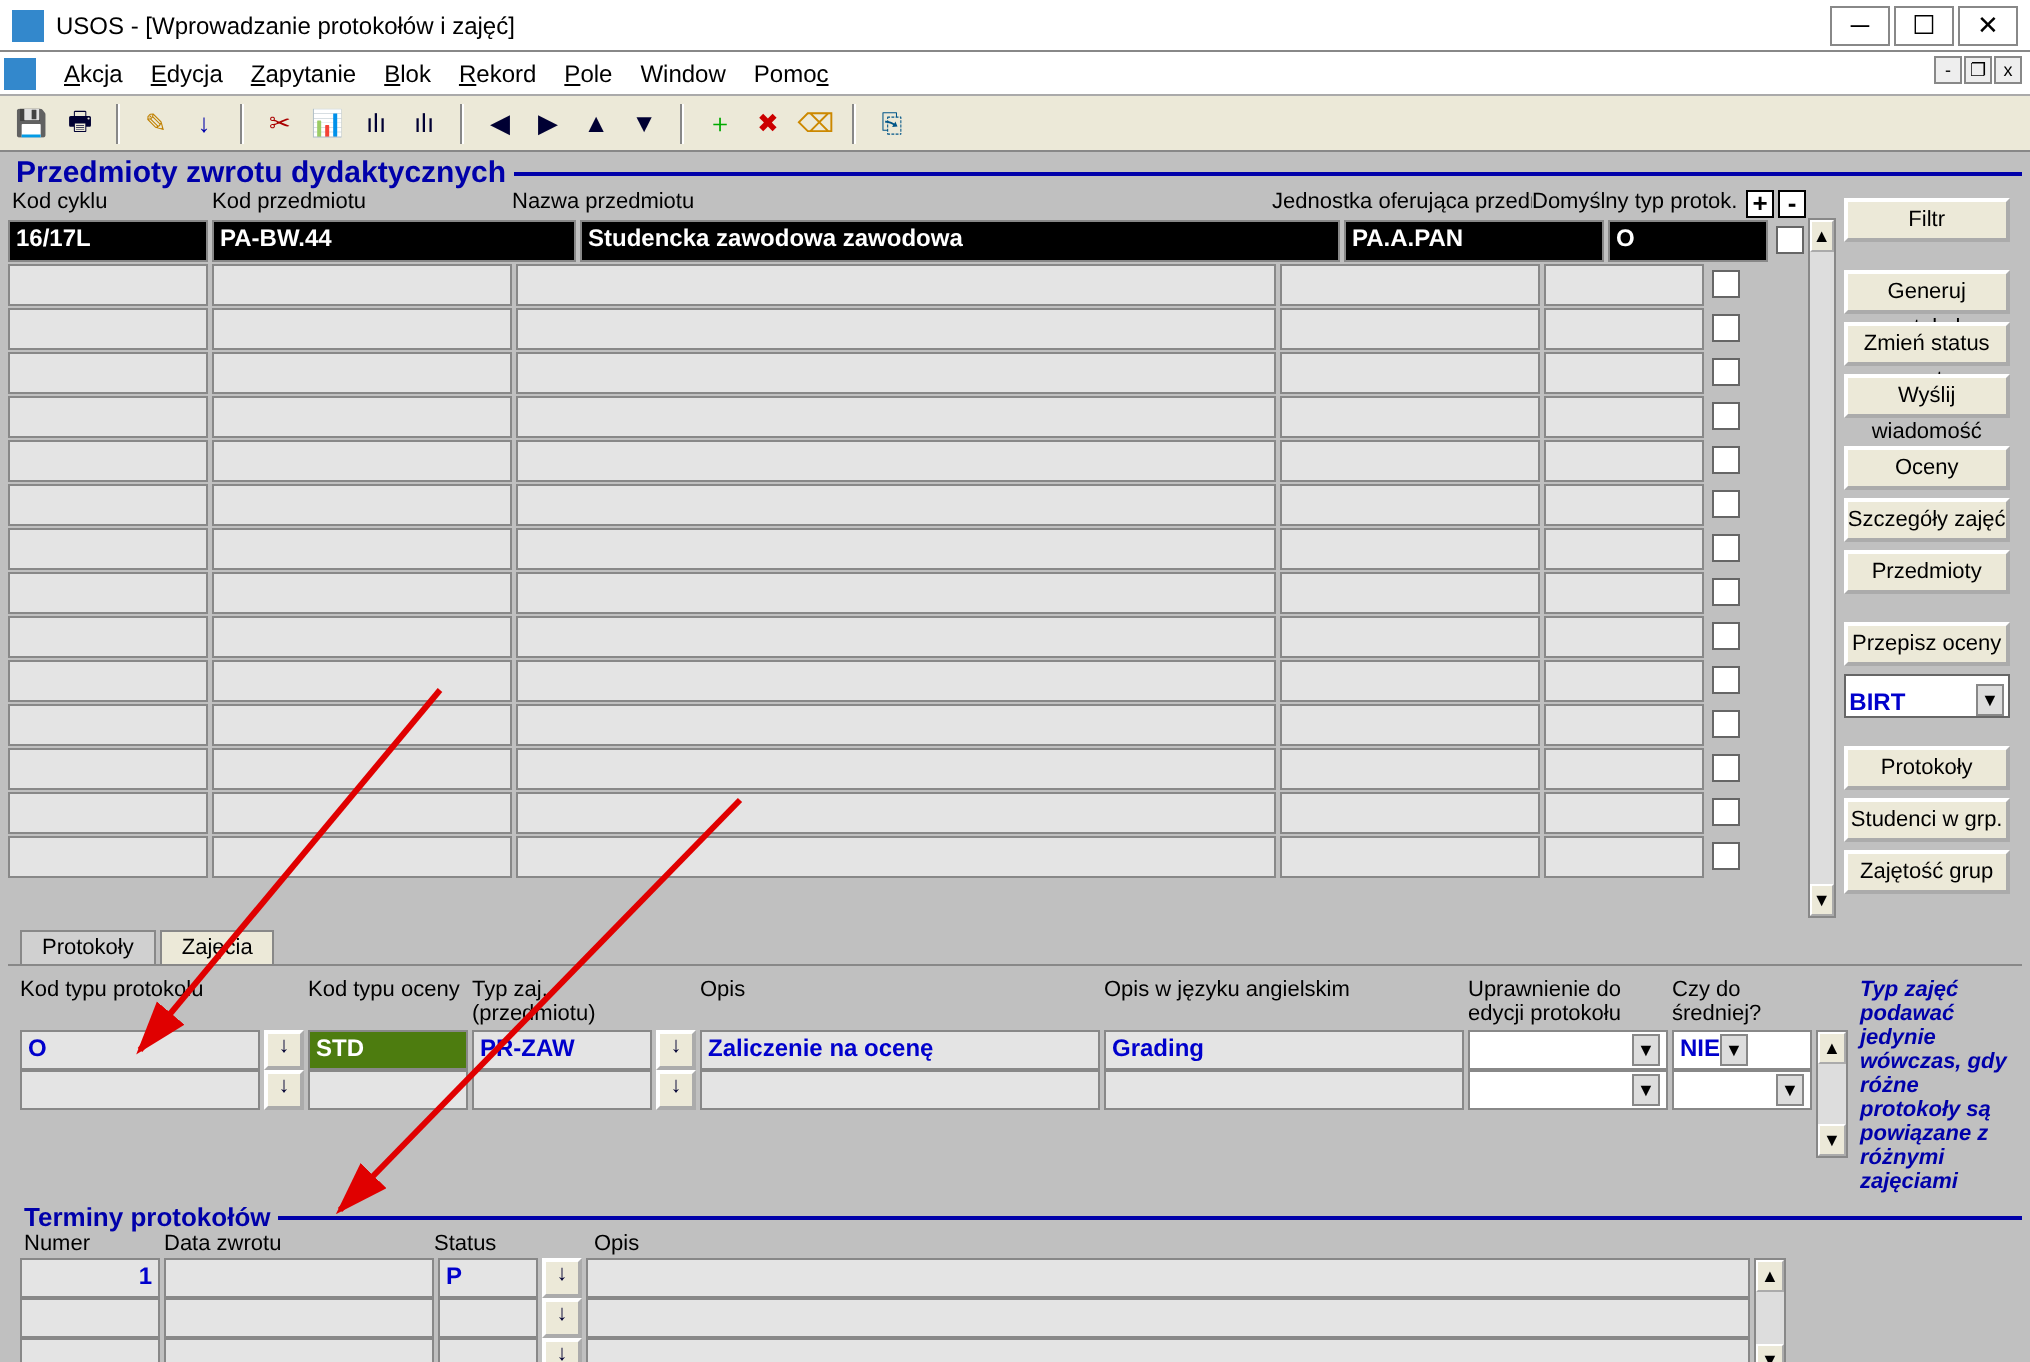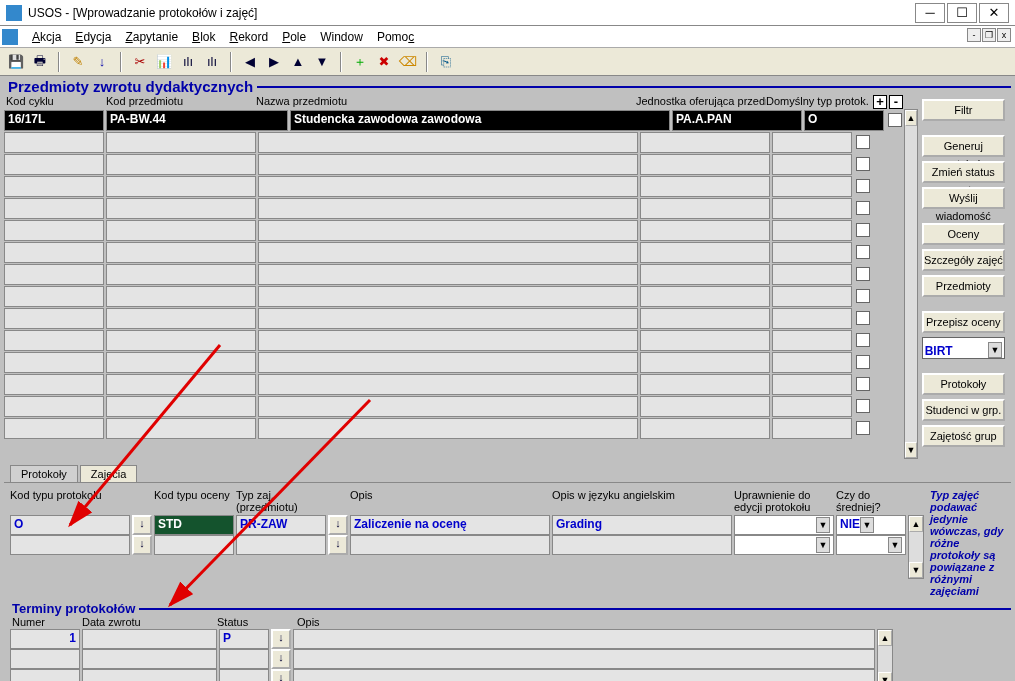--- a/index.html
+++ b/index.html
@@ -37,21 +37,21 @@
 .scrollbar-v { width: 16px; background: #ddd; border: 1px solid #888; display: flex; flex-direction: column; justify-content: space-between; }
 .sc-btn { height: 16px; background: #ece9d8; border: 1px outset #fff; text-align: center; font-size: 9px; line-height: 14px; }
 .tabs { display: flex; margin: 6px 0 0 6px; }
 .tab { border: 1px solid #888; background: #ece9d8; font-size: 11px; padding: 2px 10px; margin-right: 2px; border-bottom: none; }
 .tab.active { background: #d0d0d0; }
 .sub-area { border-top: 1px solid #888; padding: 6px 6px 0 6px; display: flex; }
 .sub-cols { flex: 1; display: flex; gap: 2px; }
 .sub-col { display: flex; flex-direction: column; }
 .sub-lbl { font-size: 11px; color: #000; height: 26px; }
 .sub-in { height: 20px; background: #e4e4e4; border: 1px solid #888; color: #0000cc; font-weight: bold; font-size: 12px; padding: 1px 3px; }
-.sub-in.sel { background: #14532d; color: #fff; }
+.sub-in.sel { background: #4d7c0f; color: #fff; }
 .sub-in.white { background: #fff; }
 .small-btn { width: 20px; height: 20px; background: #ece9d8; border: 2px outset #fff; font-size: 11px; text-align: center; color: #003;}
 .note { width: 105px; color: #0000aa; font-size: 11px; font-weight: bold; font-style: italic; padding-left: 6px; }
 .term-h { color: #0000aa; font-weight: bold; font-size: 13px; margin: 4px 0 0 8px; display: flex; align-items: center; }
 .term-h .hr { flex: 1; height: 2px; background: #0000aa; margin-left: 4px; }
 .term-area { padding: 0 6px; display: flex; gap: 2px; }
 svg.arrows { position: absolute; pointer-events: none; }
 </style>
 </head>
 <body>

